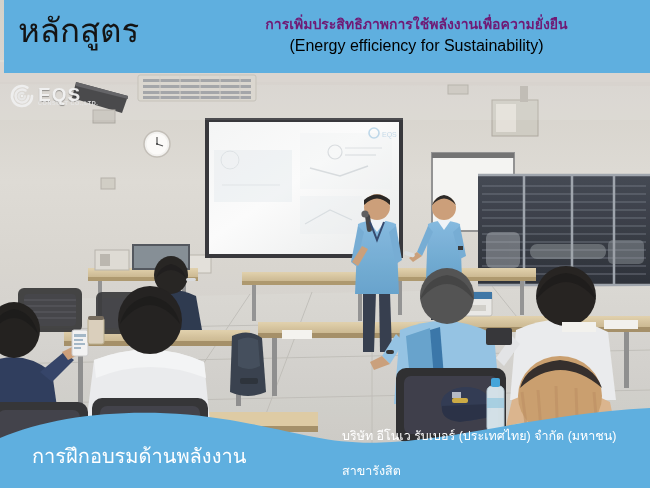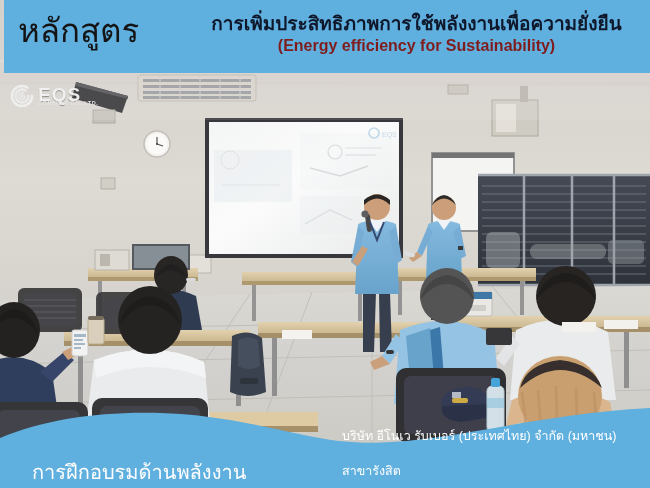--- a/index.html
+++ b/index.html
@@ -48,30 +48,30 @@
     white-space: nowrap;
   }
   .header-title-wrap {
     position: absolute;
     left: 185px;
     top: 13px;
     width: 455px;
     text-align: center;
   }
   .header-title-th {
-    font-size: 19px;
+    font-size: 14px;
     font-weight: bold;
-    color: #0f172a;
+    color: #701a75;
     line-height: 22px;
     white-space: nowrap;
   }
   .header-title-en {
     font-size: 16px;
-    font-weight: bold;
-    color: #7f1d1d;
+    font-weight: normal;
+    color: #000000;
     line-height: 22px;
     white-space: nowrap;
   }
 
   
   .logo {
     position: absolute;
     left: 8px;
     top: 80px;
     width: 92px;
@@ -103,21 +103,21 @@
     position: absolute;
     left: 0;
     bottom: 0;
     width: 650px;
     height: 80px;
     z-index: 20;
   }
   .footer-left-label {
     position: absolute;
     left: 32px;
-    bottom: 0;
+    bottom: 16px;
     z-index: 22;
     font-size: 20px;
     color: #ffffff;
     white-space: nowrap;
     letter-spacing: 0px;
   }
   .footer-right-label {
     position: absolute;
     right: 8px;
     bottom: 9px;

